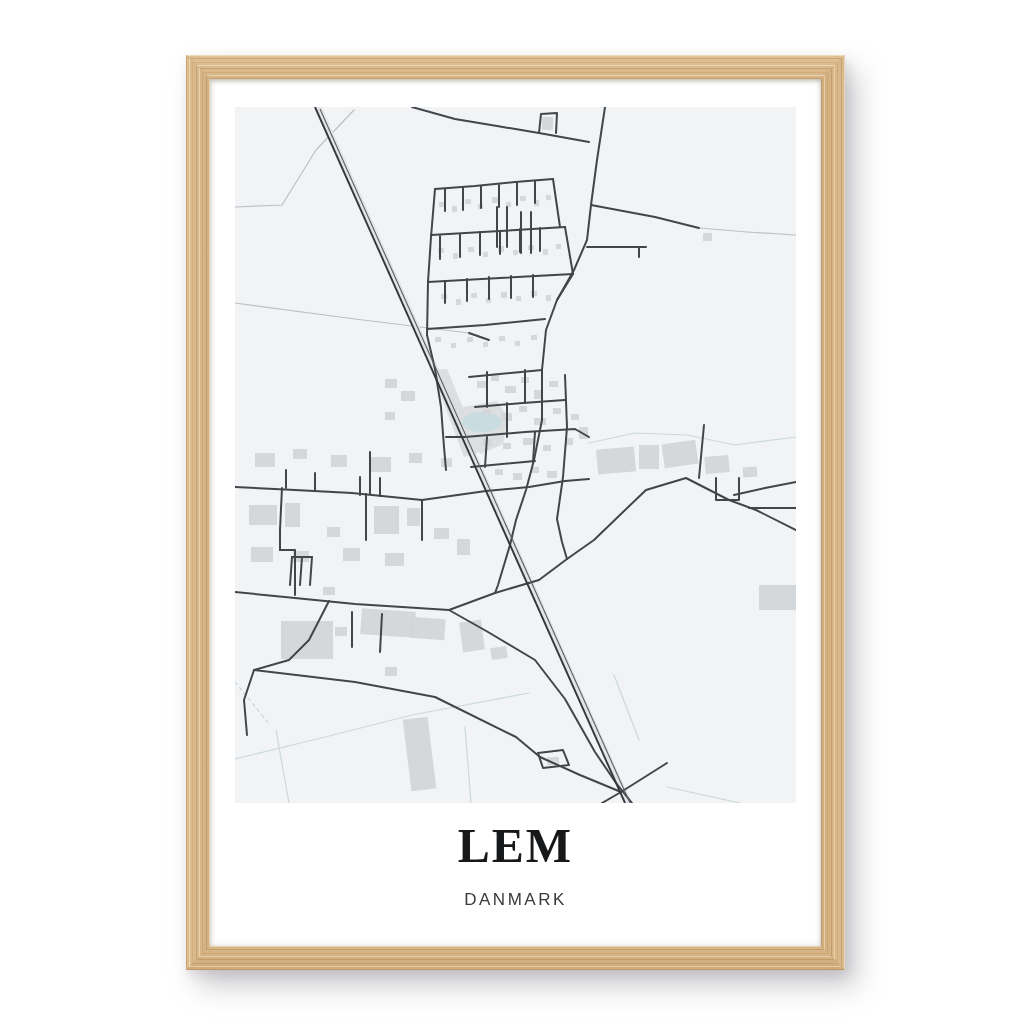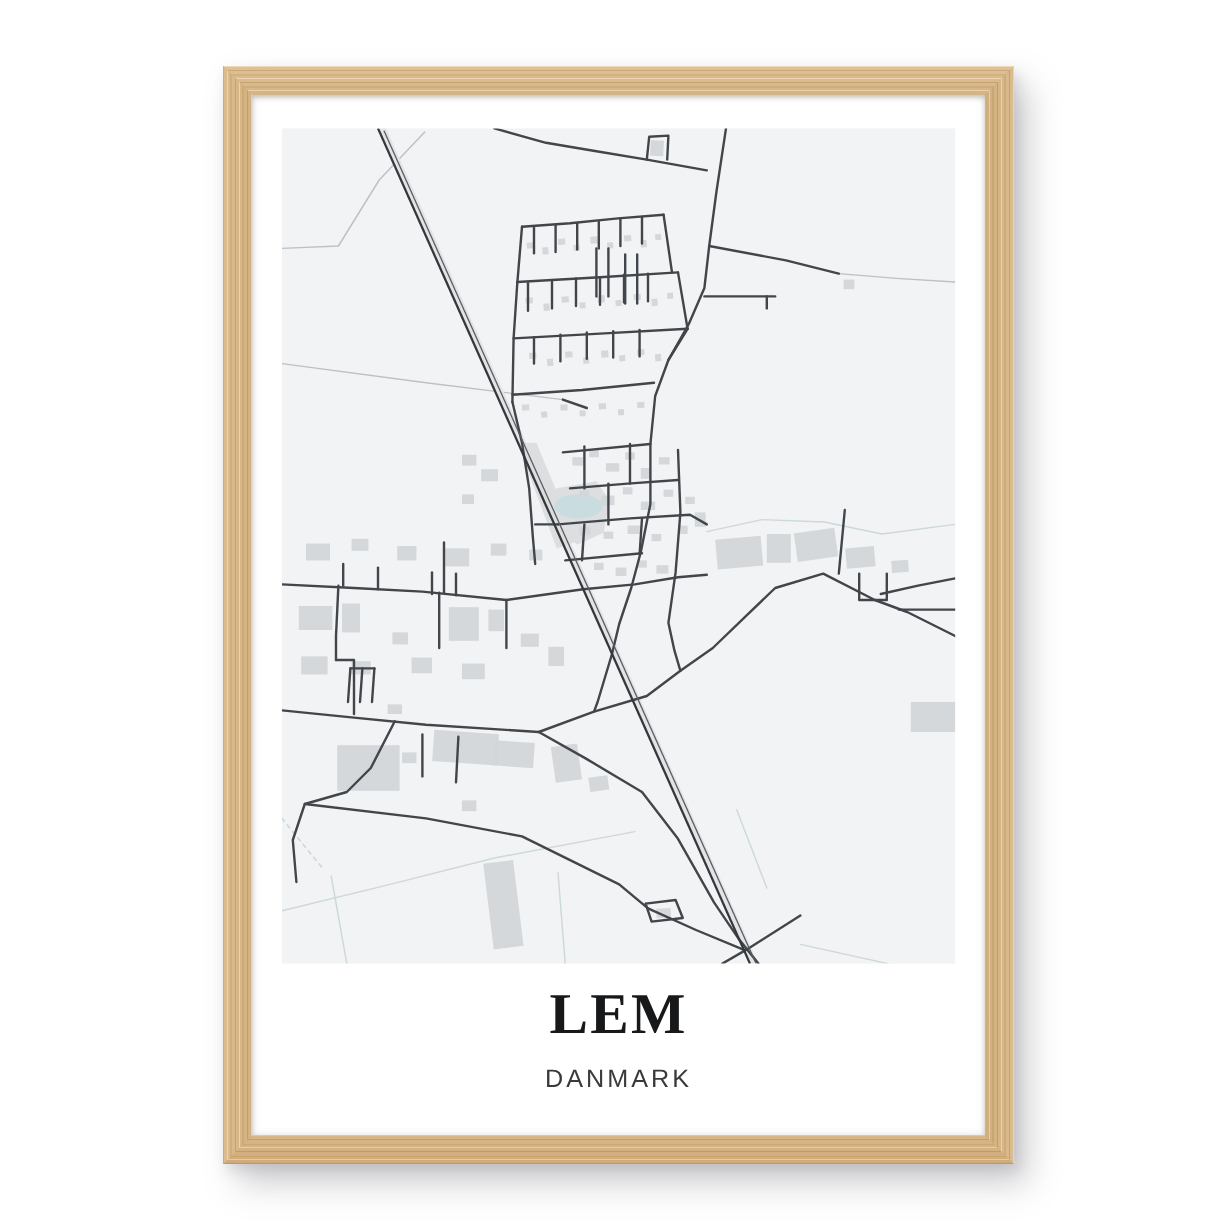--- a/index.html
+++ b/index.html
@@ -31,21 +31,21 @@
        linear-gradient(270deg,#dcbd8f,#d0ad7c);
      clip-path:polygon(0 24px,100% 0,100% 100%,0 calc(100% - 24px));}
   .mat{position:absolute;left:24px;top:24px;width:611px;height:867px;background:#ffffff;
        box-shadow:inset 0 2px 4px rgba(80,60,25,.30), inset 0 0 9px rgba(0,0,0,.08);}
   .map-print{position:absolute;left:25px;top:28px;width:561px;height:696px;background:#f2f3f4;}
   .map-print svg{display:block;width:561px;height:696px;}
   .poster-title{position:absolute;left:0;top:741px;width:100%;text-align:center;
        font-family:"Liberation Serif",serif;font-weight:700;font-size:48px;line-height:52px;
        letter-spacing:2px;color:#17181a;}
   .poster-subtitle{position:absolute;left:0;top:811px;width:100%;text-align:center;
-       font-family:"Liberation Sans",sans-serif;font-weight:400;font-size:21px;line-height:19px;
+       font-family:"Liberation Sans",sans-serif;font-weight:400;font-size:17px;line-height:19px;
        letter-spacing:2.5px;color:#3a3a3a;}
 </style>
 </head>
 <body>
 
 <div class="scene">
   <div class="frame">
     <div class="bar bar-top"></div>
     <div class="bar bar-bottom"></div>
     <div class="bar bar-left"></div>

